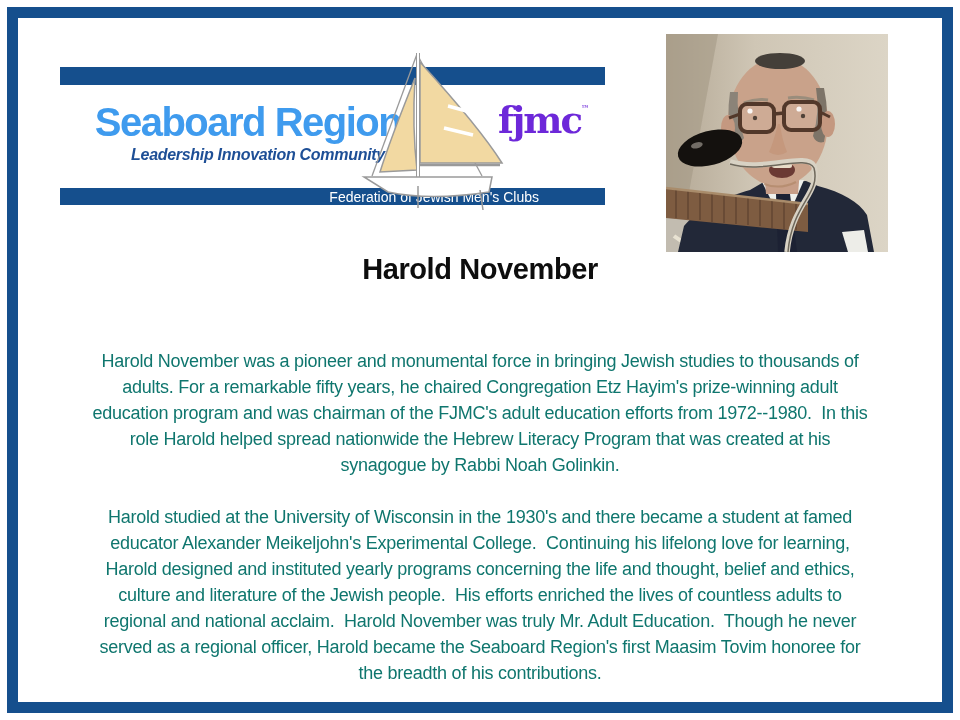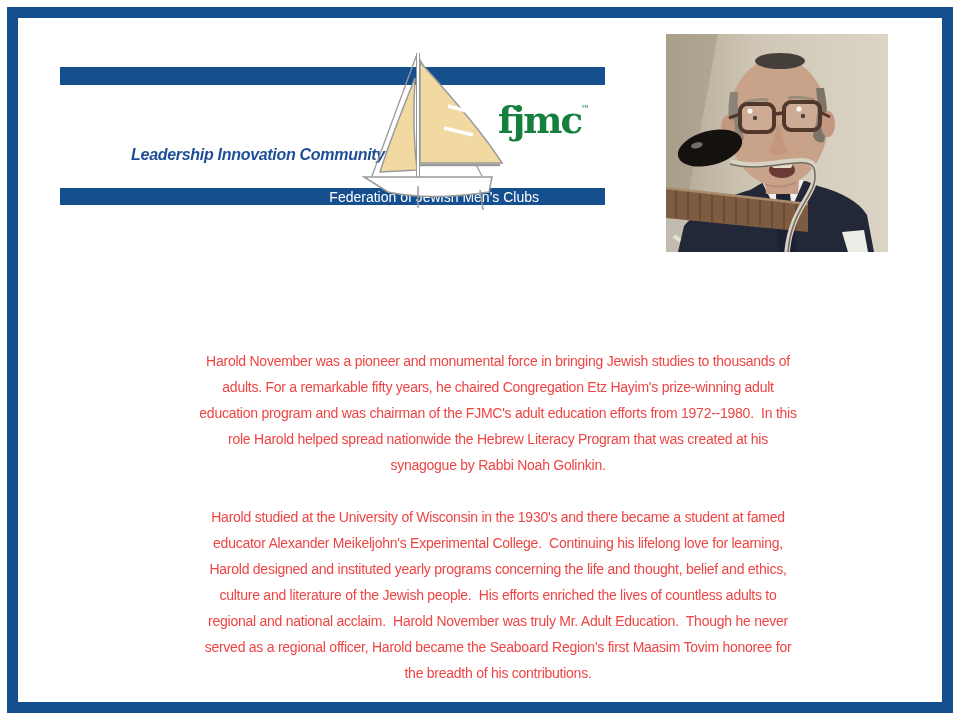--- a/index.html
+++ b/index.html
@@ -28,50 +28,51 @@
   }
   .logo-tagline {
     position:absolute; left:48px; top:106px; width:300px; text-align:center;
     color:#1E4F96; font-size:16px; font-weight:bold; font-style:italic;
     letter-spacing:-0.3px; white-space:nowrap;
   }
   .sailboat { position:absolute; left:300px; top:0; }
   .fjmc {
     position:absolute; left:438px; top:62px;
     font-family:"DejaVu Serif", serif; font-weight:bold; font-size:37px;
-    color:#15803d; letter-spacing:-2px; line-height:1;
+    color:#6d28d9; letter-spacing:-2px; line-height:1;
   }
   .fjmc sup { font-size:8px; letter-spacing:0; vertical-align:22px; }
 
   
   .photo { position:absolute; left:666px; top:34px; width:222px; height:218px; }
 
   
   .title {
     position:absolute; left:0; top:252px; width:960px; text-align:center;
     color:#0d0d0d; font-size:29px; font-weight:bold; line-height:34px;
     letter-spacing:-0.4px;
   }
   .bodytext {
-    position:absolute; left:58px; top:348px; width:880px; text-align:center;
-    color:#ef4444; font-size:14px; line-height:26px; letter-spacing:-0.25px;
+    position:absolute; left:40px; top:348px; width:880px; text-align:center;
+    color:#0f766e; font-size:18px; line-height:26px; letter-spacing:-0.25px;
   }
   .bodytext p { margin:0 0 26px 0; white-space:pre-wrap; }
 </style>
 </head>
 <body>
 
 <div class="slide">
   <div class="frame"></div>
 
   <div class="logo">
     <div class="bar bar-top"></div>
     <div class="bar bar-bottom">
       <span>Federation of Jewish Men's Clubs</span>
     </div>
+    <div class="logo-name">Seaboard Region</div>
     <div class="logo-tagline">Leadership Innovation Community</div>
 
     <svg class="sailboat" width="150" height="176" viewBox="0 0 150 176">
 
       <line x1="57" y1="14" x2="12" y2="136" stroke="#9A9A9A" stroke-width="1.3"></line>
       <line x1="57" y1="14" x2="122" y2="136" stroke="#9A9A9A" stroke-width="1.3"></line>
 
       <path d="M60,22 Q120,88 142,123 L60,123 Z" fill="#F2D9A2" stroke="#9A9A9A" stroke-width="1.5"></path>
       <line x1="88" y1="66" x2="110" y2="72" stroke="#ffffff" stroke-width="3.5"></line>
       <line x1="84" y1="88" x2="113" y2="95" stroke="#ffffff" stroke-width="3.5"></line>
@@ -162,20 +163,21 @@
         <line x1="130" y1="168" x2="130" y2="196"></line>
       </g>
       <line x1="0" y1="154" x2="142" y2="170" stroke="#A98C6B" stroke-width="2.5"></line>
 
       <path d="M64,128 C98,138 140,118 148,132 C155,160 126,168 121,218" stroke="#D8D2C4" stroke-width="5.5" fill="none"></path>
       <path d="M64,130 C98,140 140,120 148,134 C155,161 126,169 122,218" stroke="#6E685C" stroke-width="1.5" fill="none"></path>
     </svg>
   </div>
 
   <div class="title">
+    <div>Harold November</div>
   </div>
 
   <div class="bodytext">
     <p>Harold November was a pioneer and monumental force in bringing Jewish studies to thousands of
 adults. For a remarkable fifty years, he chaired Congregation Etz Hayim's prize-winning adult
 education program and was chairman of the FJMC's adult education efforts from 1972--1980.  In this
 role Harold helped spread nationwide the Hebrew Literacy Program that was created at his
 synagogue by Rabbi Noah Golinkin.</p>
     <p>Harold studied at the University of Wisconsin in the 1930's and there became a student at famed
 educator Alexander Meikeljohn's Experimental College.  Continuing his lifelong love for learning,

